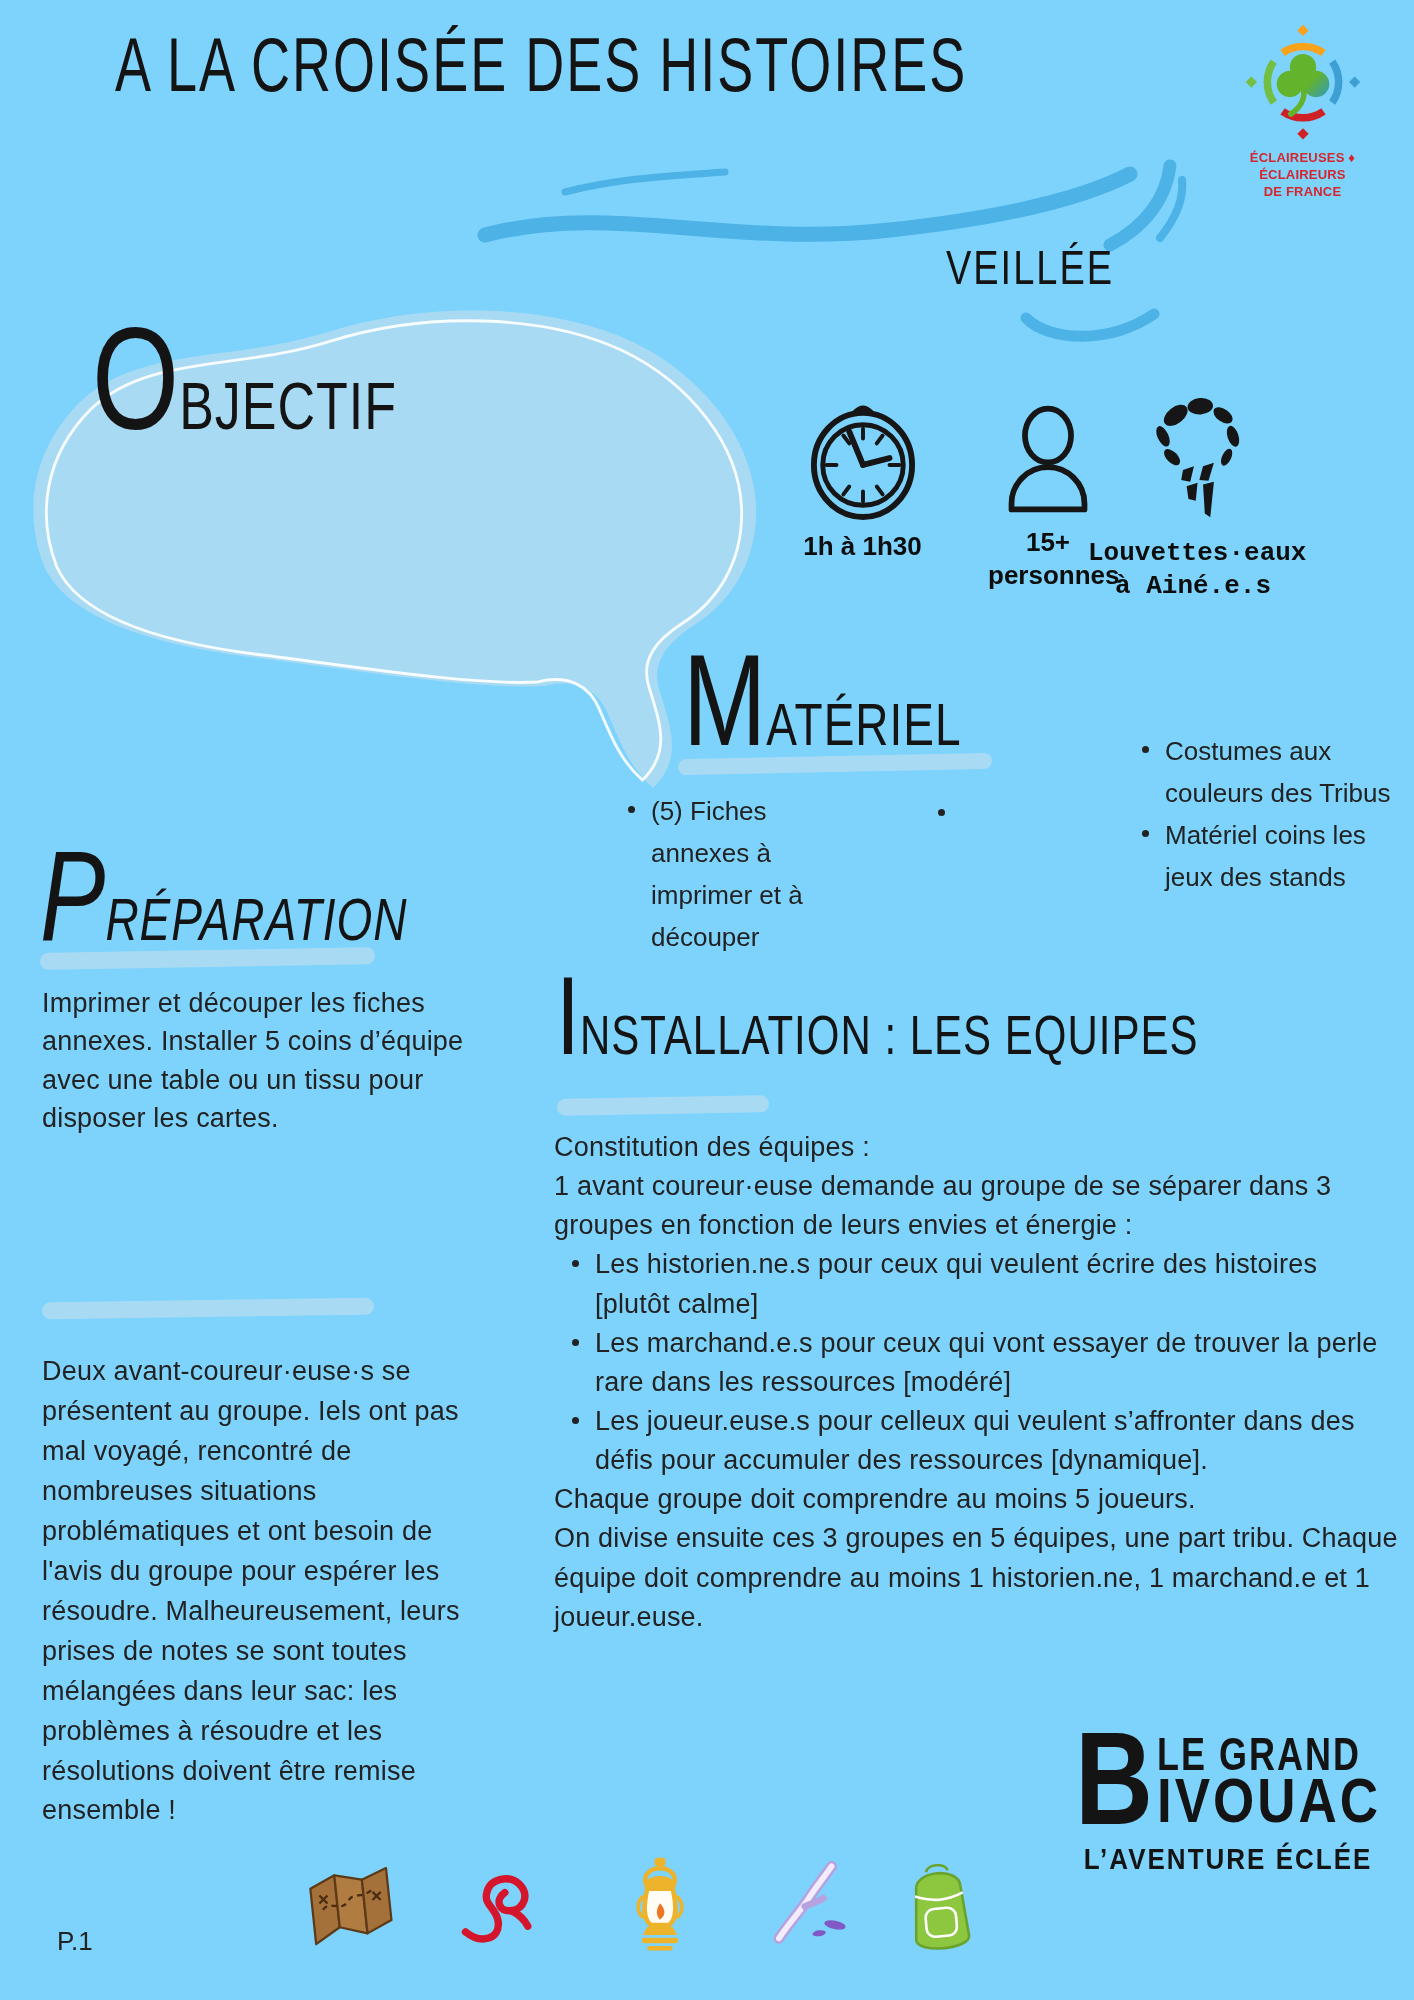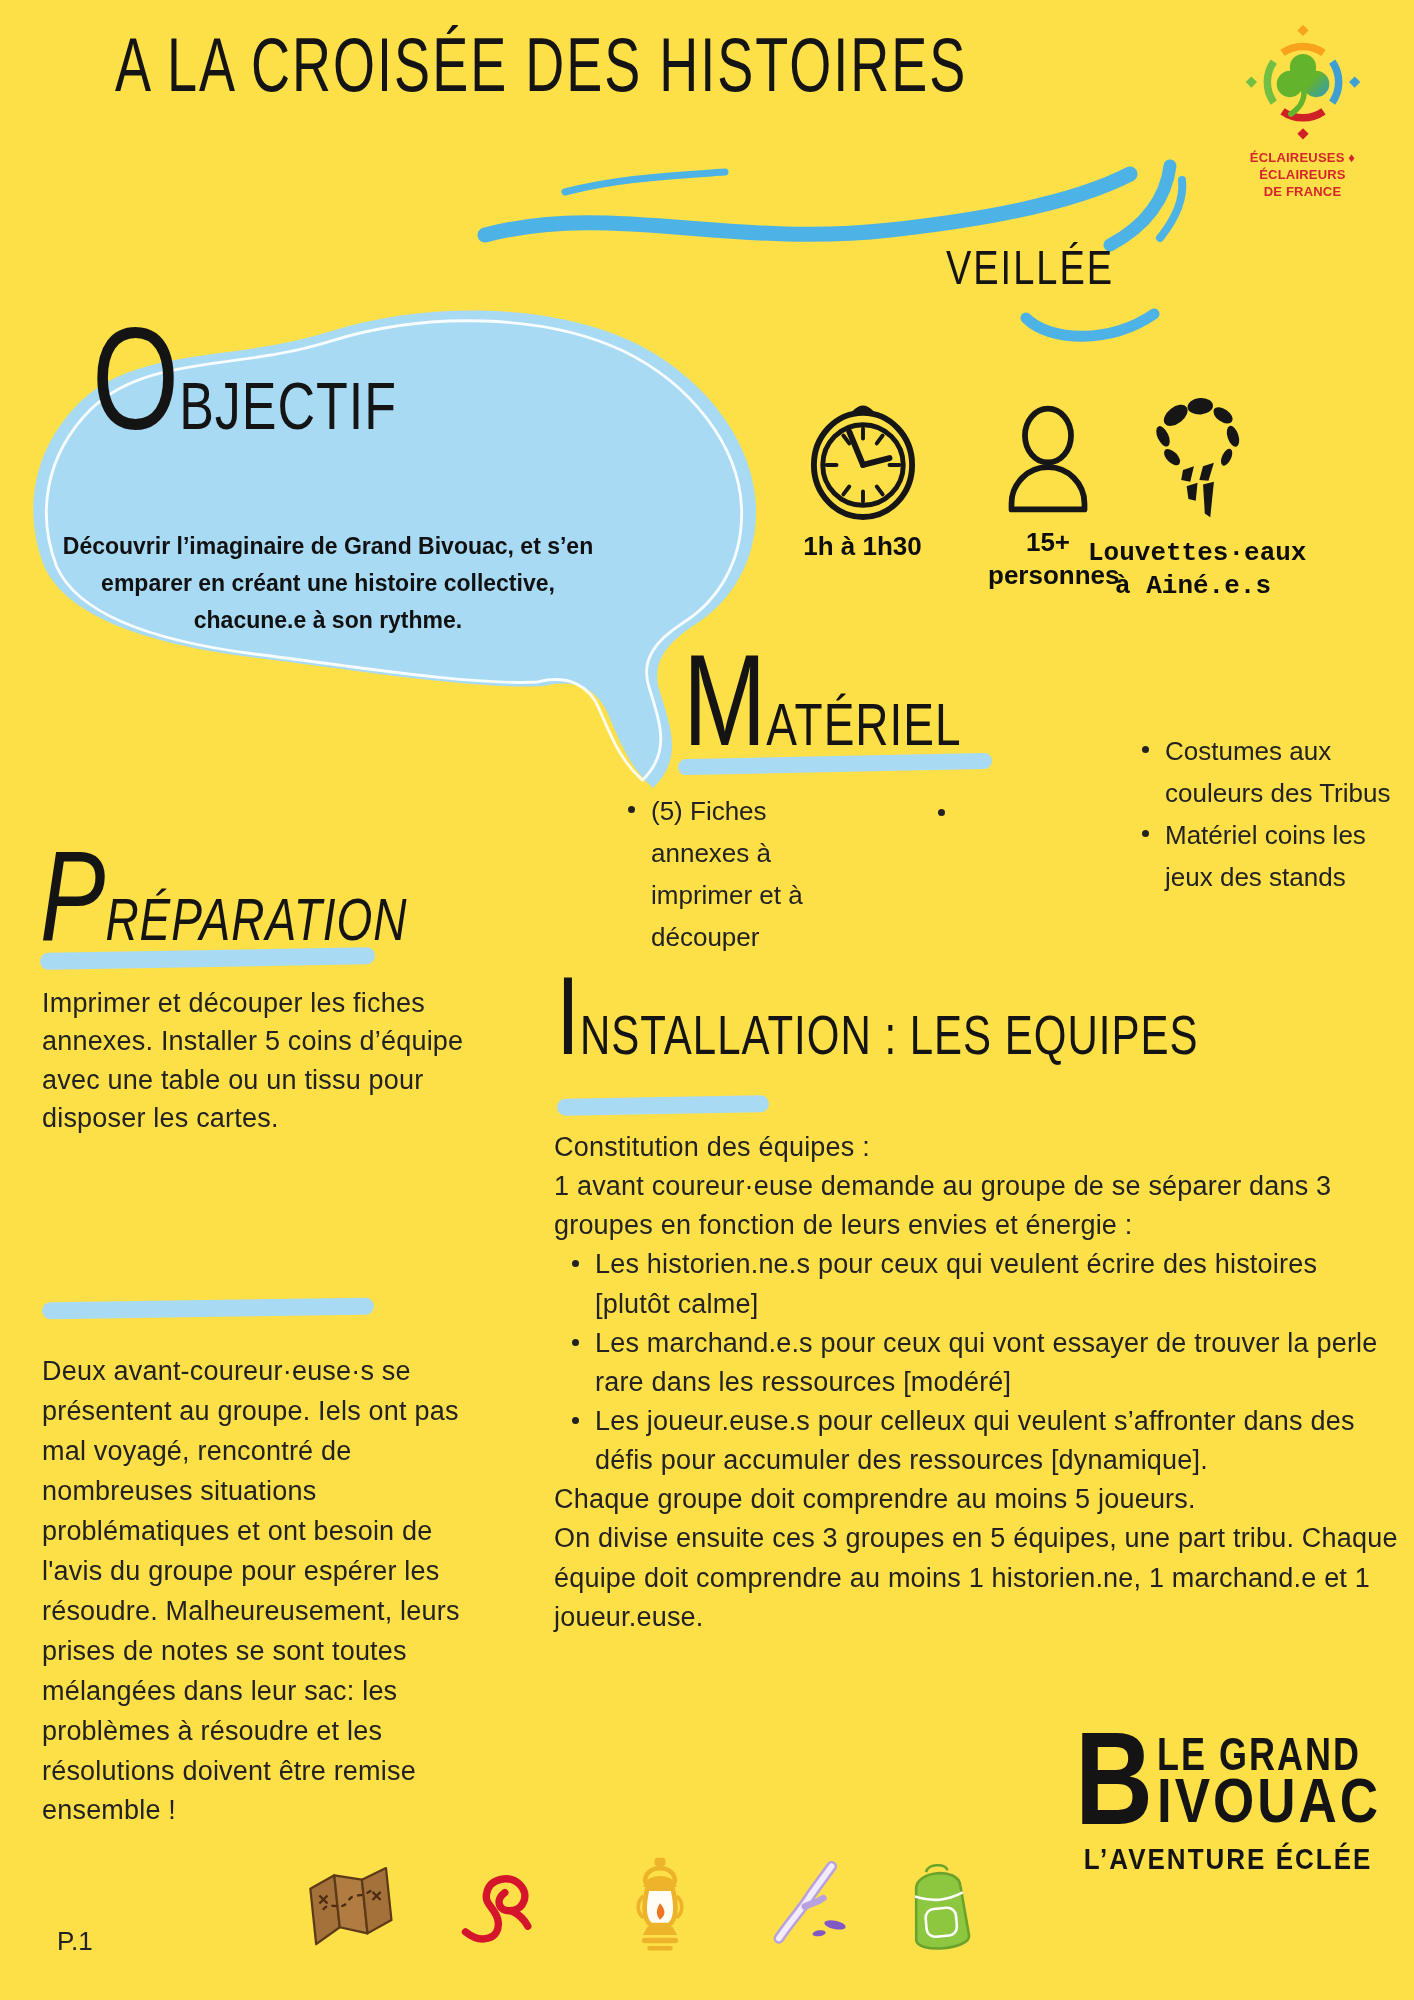--- a/index.html
+++ b/index.html
@@ -1,16 +1,16 @@
 <!DOCTYPE html>
 <html><head>
 <meta charset="utf-8">
 <style>
   html,body{margin:0;padding:0;background:#e9e9e9;}
-  .page{position:relative;width:1414px;height:2000px;margin:0 auto;background:#fde047;
+  .page{position:relative;width:1414px;height:2000px;margin:0 auto;background:#7dd3fc;
         font-family:"Liberation Sans",sans-serif;color:#1c1c1c;overflow:hidden;}
   .abs{position:absolute;}
 
   
   .hand{font-family:"Liberation Sans",sans-serif;font-weight:500;color:#141414;white-space:nowrap;}
   .stretch{display:inline-block;transform-origin:left bottom;}
 
   .main-title{left:115px;top:46px;width:820px;text-align:center;font-size:54px;letter-spacing:2px;}
   .main-title .stretch{transform:scaleY(1.42);}
 
@@ -119,21 +119,20 @@
              C16,224 22,162 72,112 C130,56 225,72 320,42 Z" fill="#a8daf3"></path>
     <path d="M320,42 C420,10 545,14 625,52 C695,86 745,150 748,215 C750,272 722,312 688,334
              C660,352 642,372 652,402 C662,436 676,468 645,498 C622,478 612,452 600,424
              C590,400 568,388 536,396 C470,400 345,380 250,368 C150,356 60,330 36,276
              C16,224 22,162 72,112 C130,56 225,72 320,42 Z" transform="translate(14,11) scale(0.962)" fill="none" stroke="#ffffff" stroke-width="3" opacity="0.9"></path>
   </svg>
 
   <div class="hd" style="left:92px;top:340px;">
     <span class="stretch hand"><span class="init" style="font-size:112px;">O</span><span class="rest" style="font-size:52px;">BJECTIF</span></span>
   </div>
-  <div class="abs objectif-text">Découvrir l’imaginaire de Grand Bivouac, et s’en emparer en créant une histoire collective, chacune.e à son rythme.</div>
 
   <div class="fact" style="left:800px;top:402px;width:125px;">
     <svg width="108" height="118" viewBox="0 0 110 120">
       <g stroke="#161616" fill="none" stroke-linecap="round">
         <path d="M47,10 q8,-8 16,0" stroke-width="5"></path>
         <ellipse cx="55" cy="64" rx="50" ry="53" stroke-width="6"></ellipse>
         <circle cx="55" cy="64" r="41" stroke-width="5"></circle>
         <g stroke-width="4">
           <line x1="55" y1="27" x2="55" y2="37"></line>
             <line x1="55" y1="91" x2="55" y2="101"></line>

